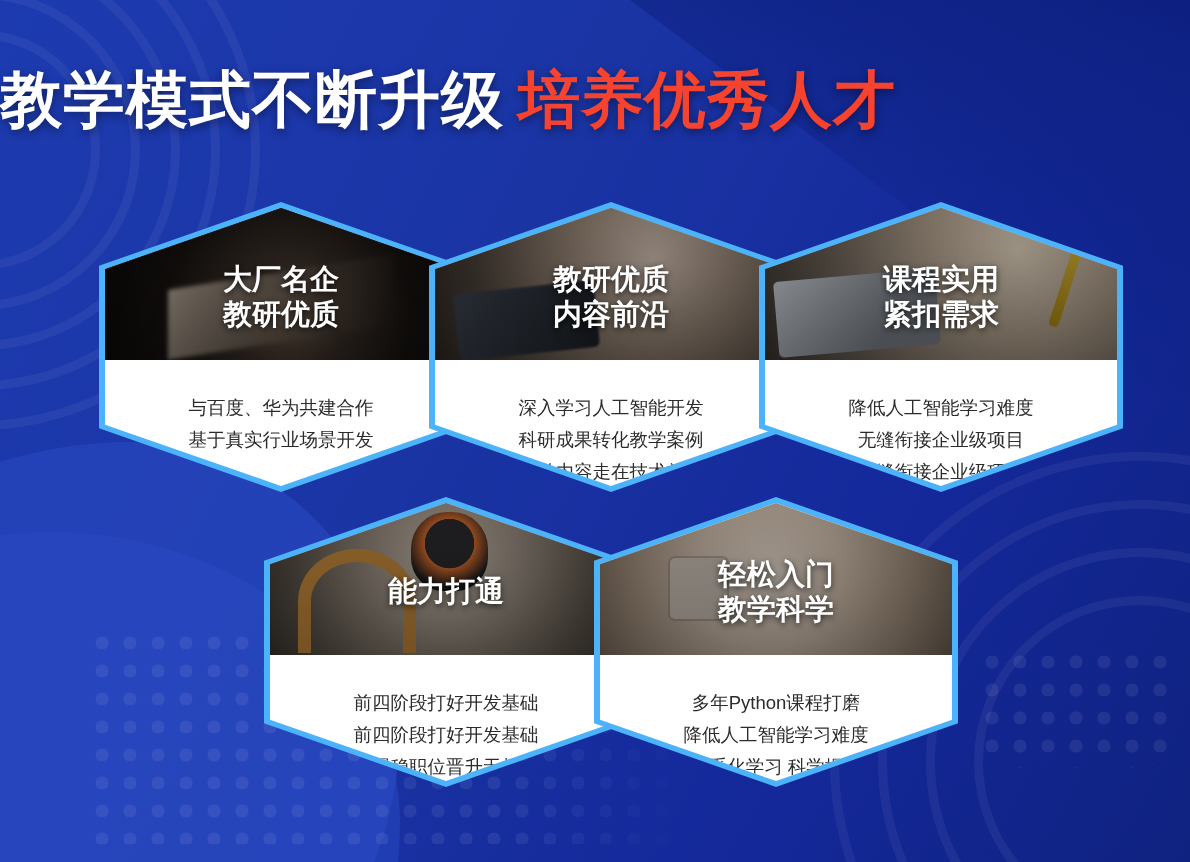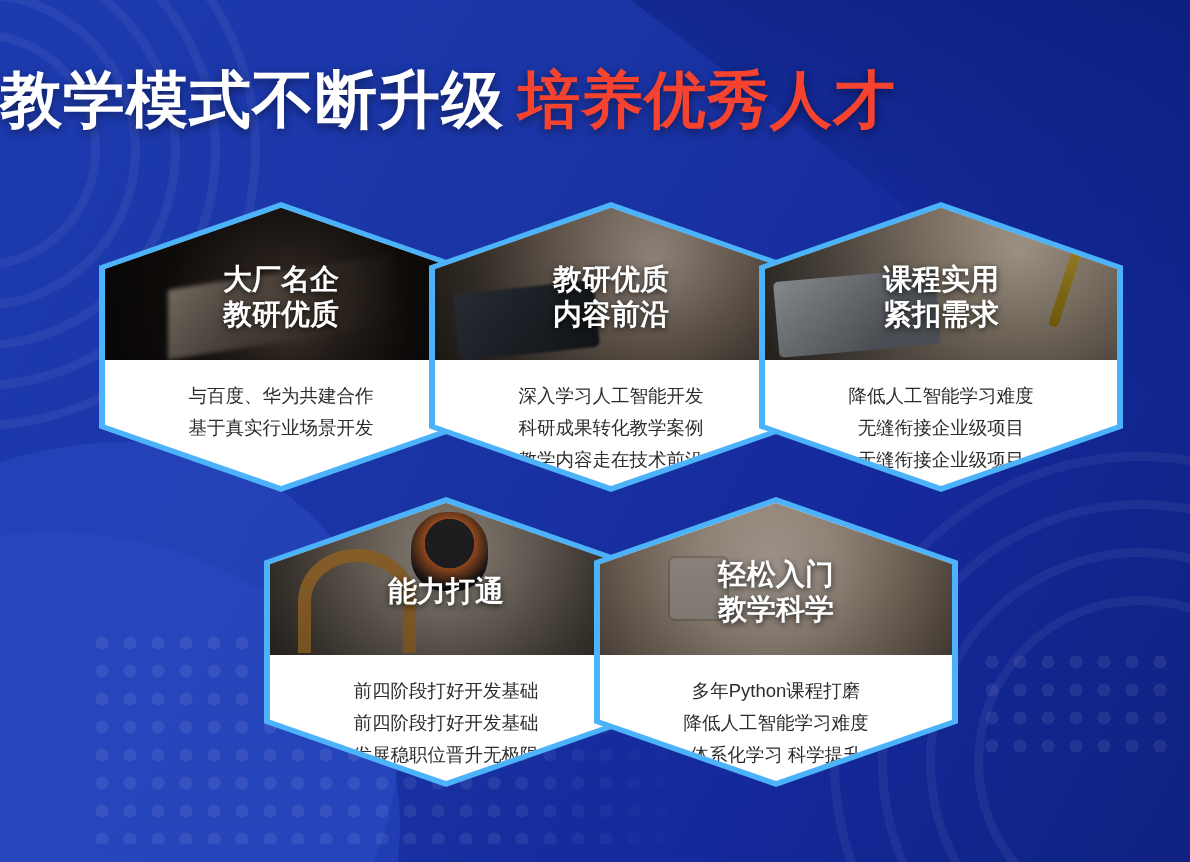--- a/index.html
+++ b/index.html
@@ -111,21 +111,21 @@
     position:relative; z-index:3;
     color:#fff; font-weight:bold; font-size:29px;
     line-height:1.22; text-align:center;
     text-shadow:0 2px 6px rgba(0,0,0,.75);
     padding-top:26px;
   }
   .hex-body {
     flex:1;
     display:flex; flex-direction:column; align-items:center;
     justify-content:flex-start;
-    padding-top:20px;
+    padding-top:32px;
   }
   .hex-body .ln {
     color:#2c2c2c; font-size:18.5px; line-height:1.72;
     white-space:nowrap;
   }
 
   
   .art-handshake {
     background:
       radial-gradient(circle at 52% 70%, #6d5a4c 0%, #3b3029 26%, #16120f 58%, #0a0806 100%),

